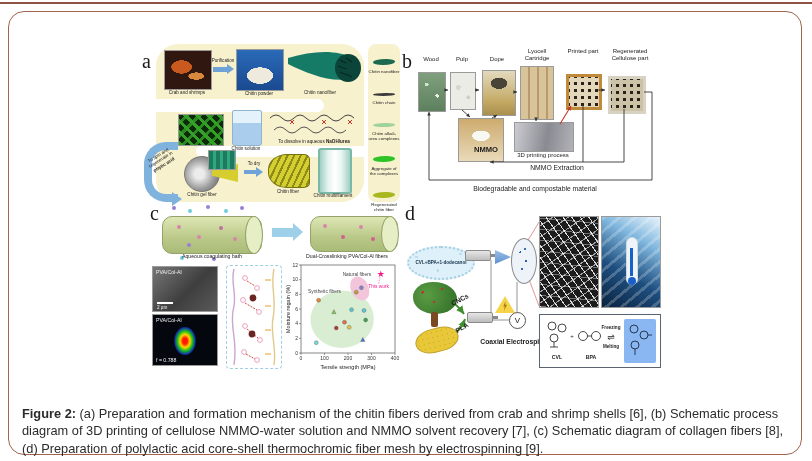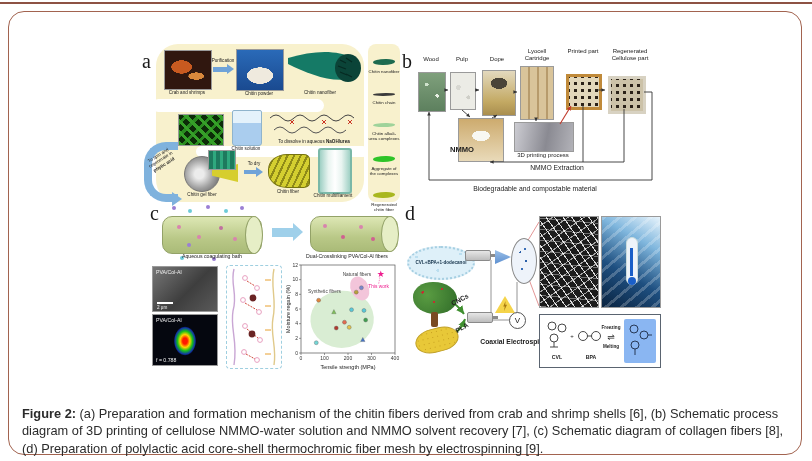--- a/index.html
+++ b/index.html
@@ -148,21 +148,21 @@
       <div class="lbl t6" style="left:200px;top:6px;width:56px;">Regenerated Cellulose part</div>
 
       <div class="thumb wood" style="left:16px;top:30px;width:26px;height:38px;"></div>
       <div class="thumb pulp" style="left:48px;top:30px;width:24px;height:36px;"></div>
       <div class="thumb dope" style="left:80px;top:28px;width:32px;height:44px;"></div>
       <div class="thumb cart" style="left:118px;top:24px;width:32px;height:52px;"></div>
       <div class="thumb printed pgrid" style="left:164px;top:32px;width:30px;height:30px;"></div>
       <div class="thumb regen pgrid" style="left:206px;top:34px;width:32px;height:32px;"></div>
 
       <div class="thumb nmmo" style="left:56px;top:76px;width:44px;height:42px;"></div>
-      <div class="lbl t8" style="left:44px;top:104px;width:32px;font-weight:bold;">NMMO</div>
+      <div class="lbl t8" style="left:68px;top:104px;width:32px;font-weight:bold;">NMMO</div>
       <div class="thumb printer" style="left:112px;top:80px;width:58px;height:28px;"></div>
       <div class="lbl t6" style="left:112px;top:110px;width:58px;">3D printing process</div>
       <div class="lbl t7" style="left:90px;top:122px;width:130px;">NMMO Extraction</div>
       <div class="lbl t7" style="left:20px;top:143px;width:226px;">Biodegradable and compostable material</div>
 
       <svg class="abs" style="left:0;top:0;" width="263" height="160" viewBox="0 0 263 160">
         <defs>
           <marker id="ah" markerWidth="6" markerHeight="6" refX="4" refY="2" orient="auto">
               <path d="M0,0 L4,2 L0,4 Z" fill="#333"></path>
             </marker>

